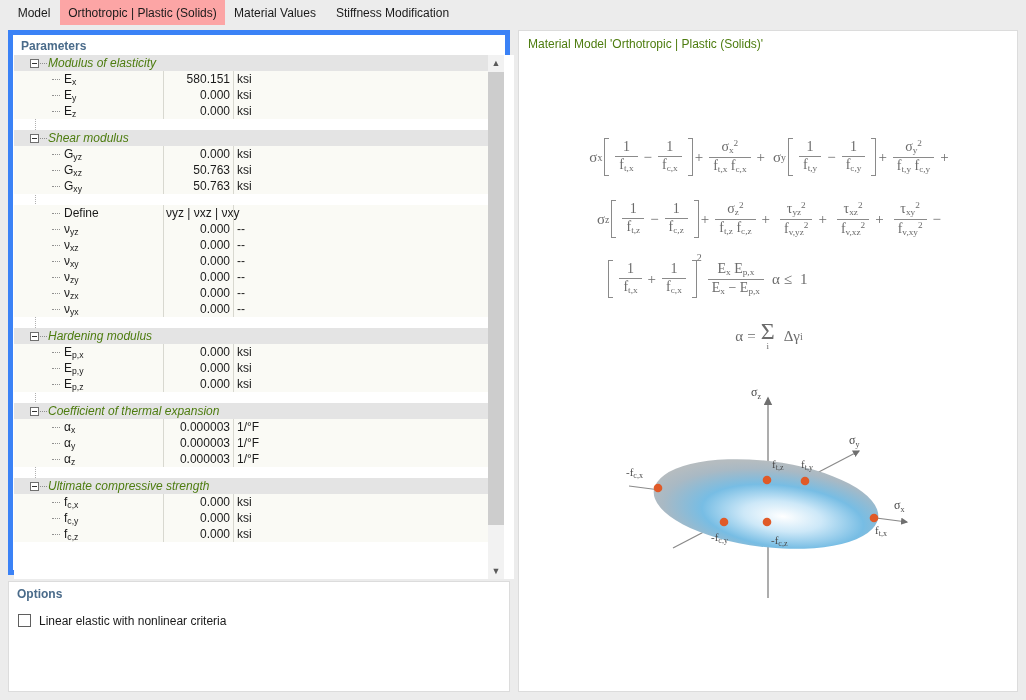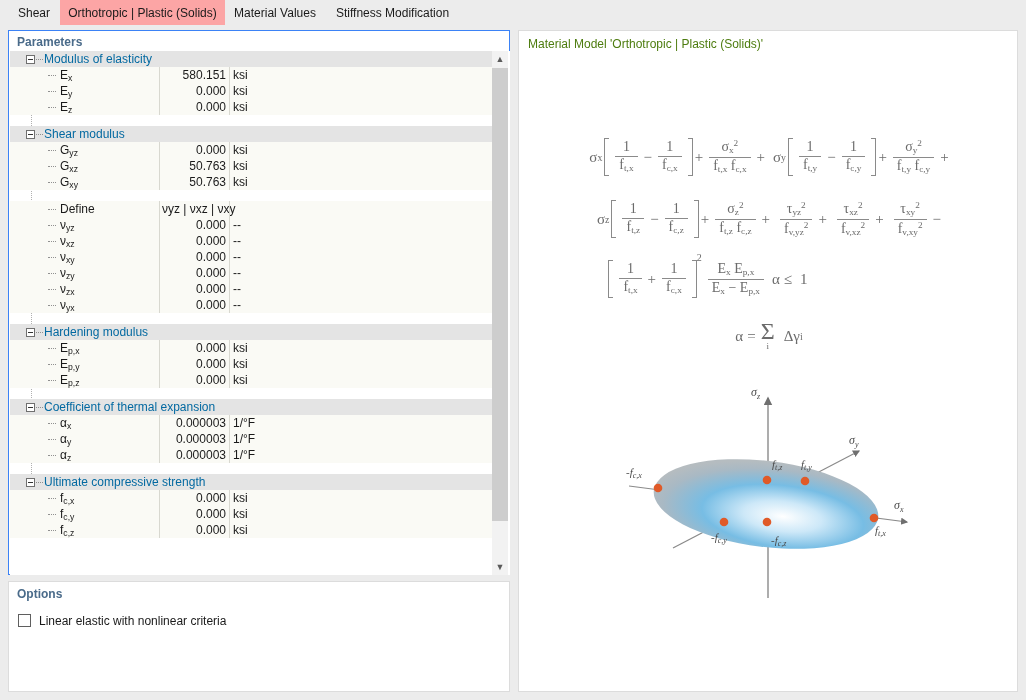--- a/index.html
+++ b/index.html
@@ -33,21 +33,21 @@
   #tabline {
     position: absolute; left: 0; top: 25px; width: 1026px; height: 1px;
     background: #ececec;
   }
 
   
   #leftpanel {
     position: absolute; left: 8px; top: 30px;
     width: 502px; height: 545px;
     background: #ffffff;
-    border: 1px solid #3b82f6;
+    border: 5px solid #3b82f6;
   }
   #params-title {
     position: absolute; left: 8px; top: 4px;
     font-size: 12px; font-weight: bold; color: #4a6b8a;
   }
   #treewrap {
     position: absolute; left: 1px; top: 20px;
     width: 500px; height: 524px;
     overflow: hidden;
     background: #ffffff;
@@ -78,21 +78,21 @@
     content: ""; position: absolute;
     left: 1px; top: 3px; width: 5px; height: 1px;
     background: #333;
   }
   .grp .gdots {
     position: absolute; left: 26px; top: 8px; width: 7px;
     border-top: 1px dotted #909090;
   }
   .grp .glabel {
     position: absolute; left: 34px; top: 1px;
-    font-size: 12px; color: #0369a1; white-space: nowrap;
+    font-size: 12px; color: #4d7c0f; white-space: nowrap; font-style: italic;
   }
 
   .row {
     position: relative; height: 16px; width: 484px;
     background: #fafaf5;
   }
   .row .rdots {
     position: absolute; left: 38px; top: 8px; width: 8px;
     border-top: 1px dotted #909090;
   }
@@ -203,28 +203,28 @@
              border-top: 1.2px solid #8a8a8a;
              border-bottom: 1.2px solid #8a8a8a; }
   .brk .bc { display: flex; align-items: center; padding: 2px 2px; }
   .exp { font-size: 10px; vertical-align: super; align-self: flex-start;
          margin-top: 2px; }
   .sigma { font-size: 15px; }
   .sm { font-size: 0.66em; vertical-align: -0.22em; }
   .sp { font-size: 0.66em; vertical-align: 0.55em; }
 
   
-  #diagram { position: absolute; left: 92px; top: 345px; font-style: italic; }
+  #diagram { position: absolute; left: 92px; top: 345px; }
 </style>
 </head>
 <body>
 
 <div id="tabbar">
   <div class="tab" style="left:8px;width:52px;">
-    <span>Shear</span>
+    <span>Model</span>
   </div>
   <div class="tab active" style="left:60px;width:165px;">
     <span>Orthotropic | Plastic (Solids)</span>
   </div>
   <div class="tab" style="left:225px;width:100px;">
     <span>Material Values</span>
   </div>
   <div class="tab" style="left:325px;width:135px;">
     <span>Stiffness Modification</span>
   </div>

